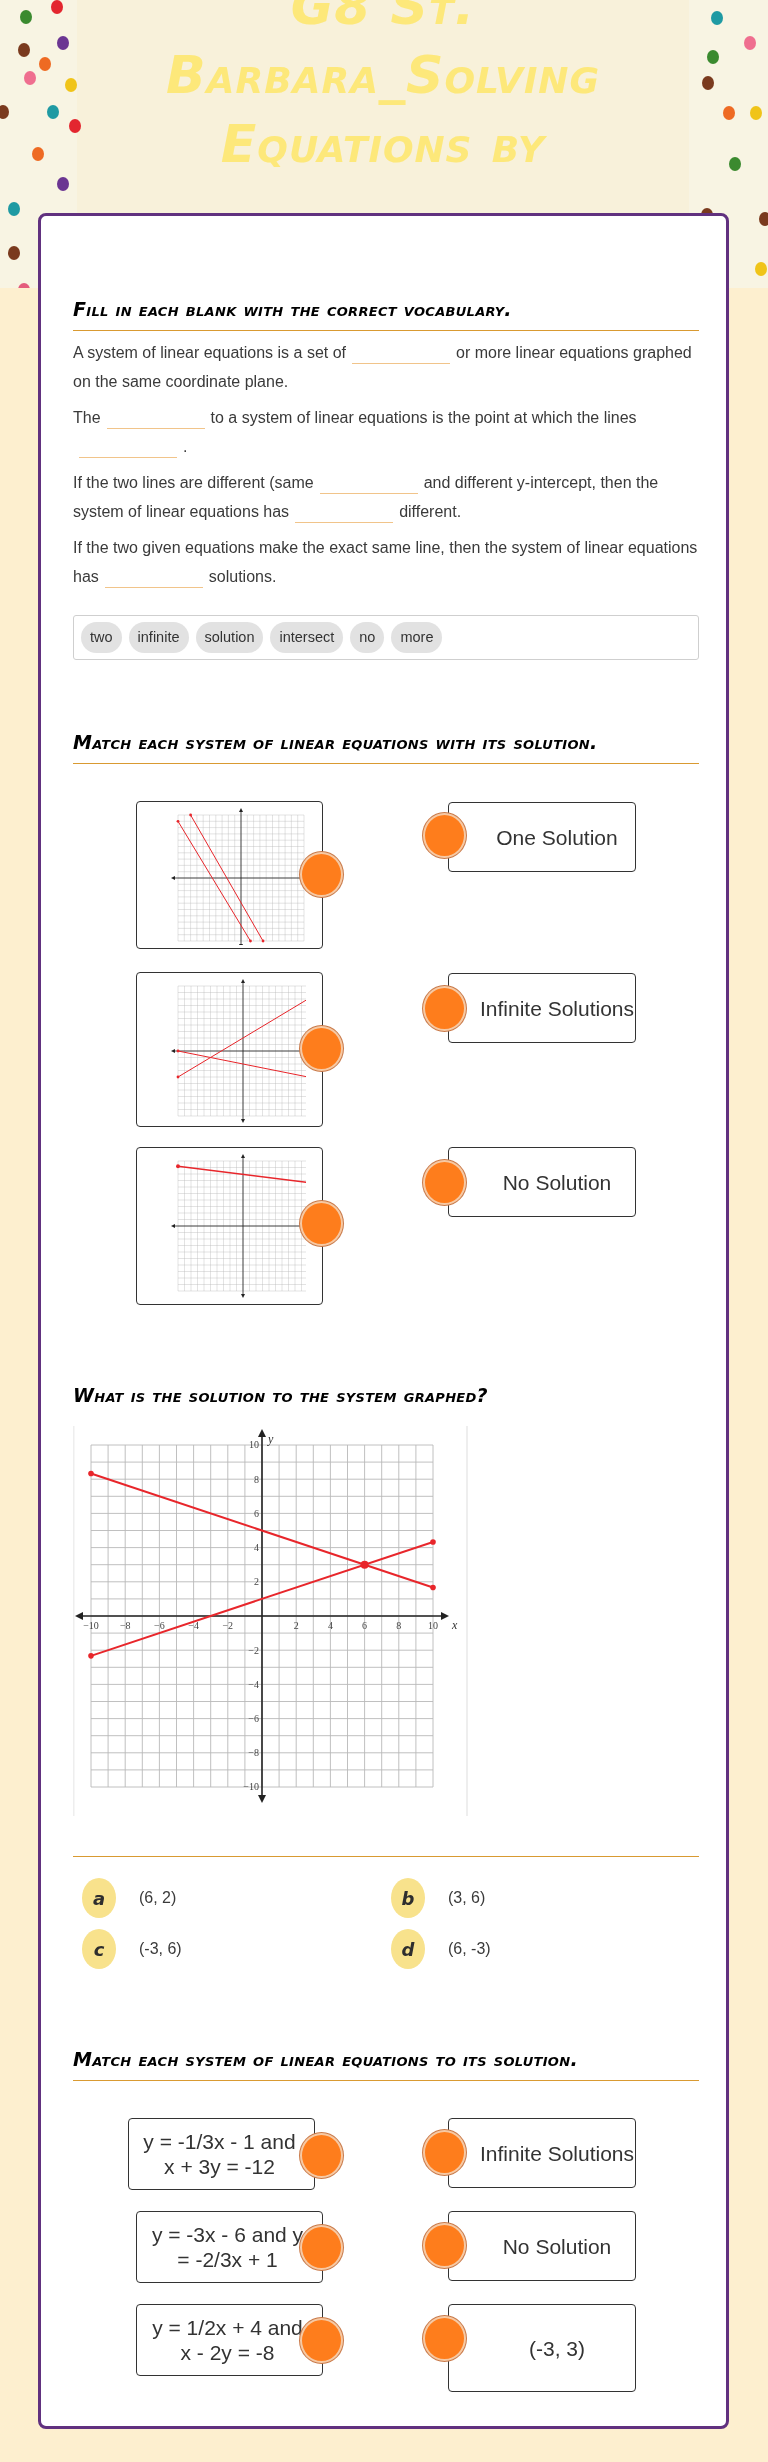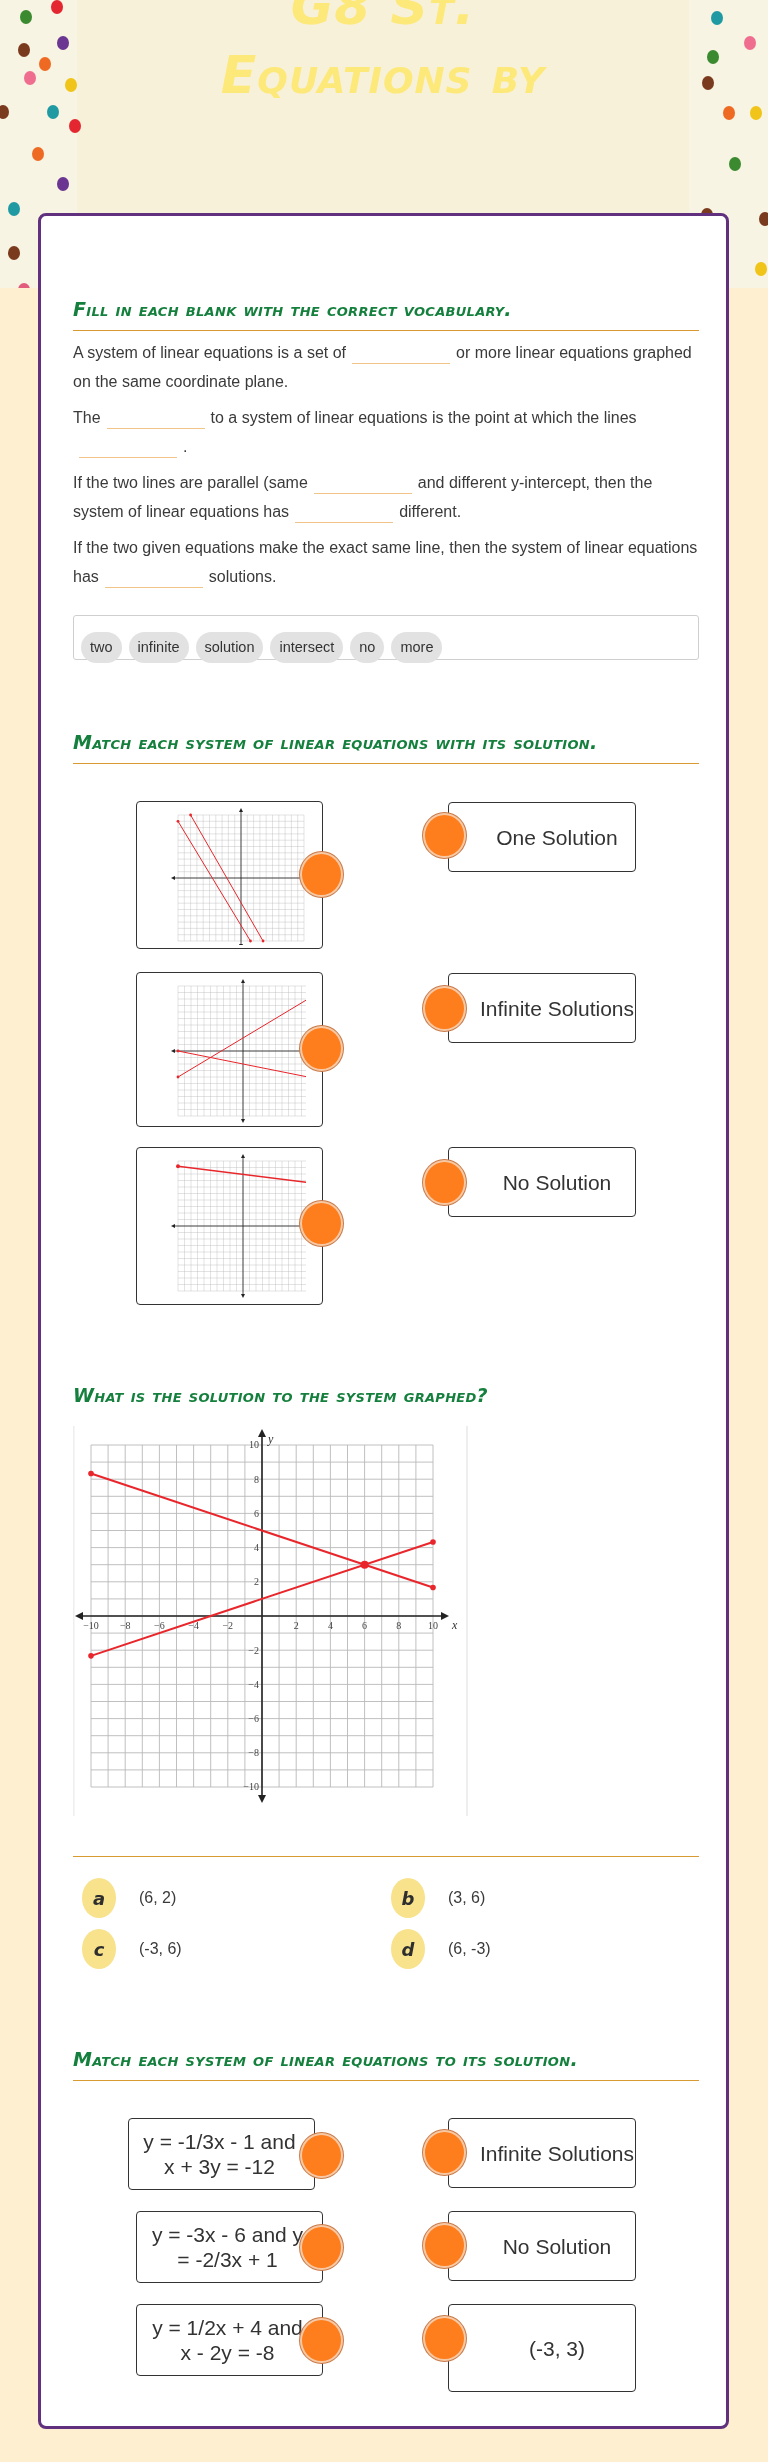--- a/index.html
+++ b/index.html
@@ -42,21 +42,21 @@
     border: 3px solid #61317f;
     border-radius: 8px;
   }
   .card-inner { position: absolute; left: 32px; top: 0; width: 626px; }
 
   .section-title {
     font-family: "DejaVu Sans", sans-serif;
     font-style: italic; font-weight: bold;
     font-variant: small-caps;
     font-size: 19px;
-    color: #15803d;
+    color: #000000;
     line-height: 26px;
     letter-spacing: 0.3px;
   }
   .rule { height: 1px; background: #d99a31; margin-top: 8px; }
 
   
   .sec1 { position: absolute; top: 80px; left: 0; width: 626px; }
   .para {
     font-family: "Liberation Sans", sans-serif;
     font-size: 16px; line-height: 28.5px; color: #3a3a3a;
@@ -65,21 +65,21 @@
   .para + .para { }
   .blank {
     display: inline-block; width: 98px; height: 18px;
     border-bottom: 1px solid #f1c48a;
     margin: 0 6px; vertical-align: -6px;
     cursor: text;
   }
   .bank {
     margin-top: 24px;
     border: 1px solid #cfcfcf; border-radius: 3px;
-    padding: 16px 7px; height: 45px;
+    padding: 6px 7px; height: 45px;
     display: flex; gap: 7px;
   }
   .chip {
     background: #e2e2e2; border-radius: 16px;
     height: 31px; line-height: 31px;
     padding: 0 9px;
     font-family: "Liberation Sans", sans-serif; font-size: 14.5px; color: #333;
     cursor: grab;
   }
   .box {
@@ -144,39 +144,40 @@
       <div class="dot" style="left: 702px; top: 75.6px; background: rgb(122, 58, 30);"></div>
       <div class="dot" style="left: 723px; top: 105.84px; background: rgb(238, 106, 35);"></div>
       <div class="dot" style="left: 750px; top: 105.84px; background: rgb(240, 196, 25);"></div>
       <div class="dot" style="left: 729px; top: 156.6px; background: rgb(59, 138, 47);"></div>
       <div class="dot" style="left: 700.5px; top: 208.44px; background: rgb(122, 58, 30);"></div>
       <div class="dot" style="left: 759px; top: 211.68px; background: rgb(122, 58, 30);"></div>
       <div class="dot" style="left: 754.5px; top: 262.44px; background: rgb(240, 196, 25);"></div>
     </div>
   <div class="hero-title">
     <div>G8 St.</div>
+    <div>Barbara_Solving</div>
     <div>Equations by</div>
   </div>
 </div>
 
 <div class="card">
   <div class="card-inner">
 
     <div class="sec1">
       <div class="section-title">Fill in each blank with the correct vocabulary.</div>
       <div class="rule"></div>
 
       <p class="para">
         <span>A system of linear equations is a set of</span><span class="blank"></span><span>or more linear equations graphed on the same coordinate plane.</span>
       </p>
       <p class="para">
         <span>The</span><span class="blank"></span><span>to a system of linear equations is the point at which the lines</span><span class="blank"></span><span>.</span>
       </p>
       <p class="para">
-        <span>If the two lines are parallel (same</span><span class="blank"></span><span>and different y-intercept, then the system of linear equations has</span><span class="blank"></span><span>different.</span>
+        <span>If the two lines are different (same</span><span class="blank"></span><span>and different y-intercept, then the system of linear equations has</span><span class="blank"></span><span>different.</span>
       </p>
       <p class="para">
         <span>If the two given equations make the exact same line, then the system of linear equations has</span><span class="blank"></span><span>solutions.</span>
       </p>
 
       <div class="bank">
         <span class="chip">two</span>
         <span class="chip">infinite</span>
         <span class="chip">solution</span>
         <span class="chip">intersect</span>

